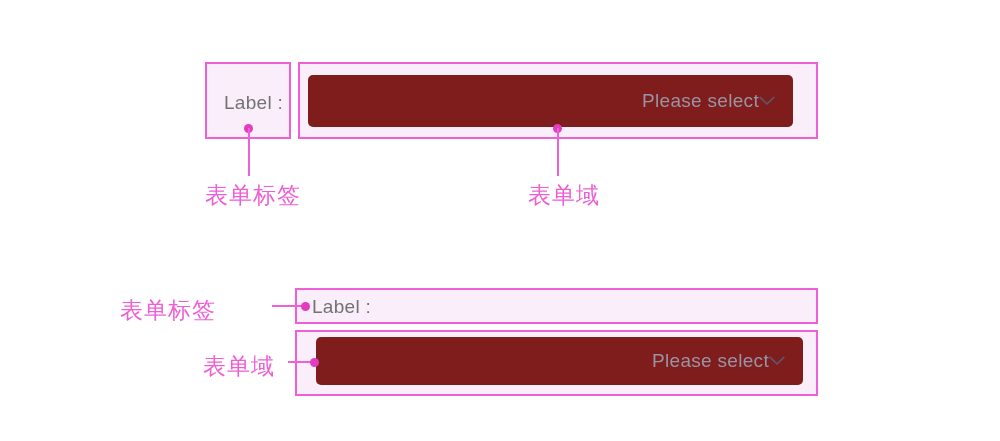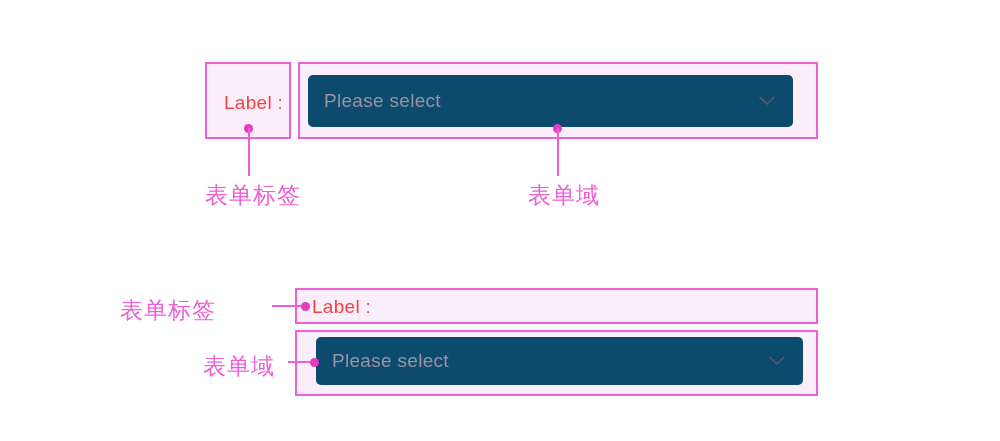--- a/index.html
+++ b/index.html
@@ -26,35 +26,35 @@
   .anno-box {
     position: absolute;
     box-sizing: border-box;
     border: 2px solid #ef5fd8;
     background: #fbeefb;
   }
 
   
   .label-text {
     position: absolute;
-    color: #ef4444;
+    color: #737373;
     font-size: 19px;
     letter-spacing: .3px;
     white-space: nowrap;
   }
 
   
   .select-control {
     position: absolute;
     box-sizing: border-box;
-    background: #0c4a6e;
+    background: #7f1d1d;
     border-radius: 5px;
     display: flex;
     align-items: center;
-    justify-content: space-between;
+    justify-content: flex-end;
   }
   .select-placeholder {
     color: #9a93a3;
     font-size: 19px;
     letter-spacing: .3px;
     white-space: nowrap;
     padding-left: 16px;
   }
   .chevron {
     display: block;

